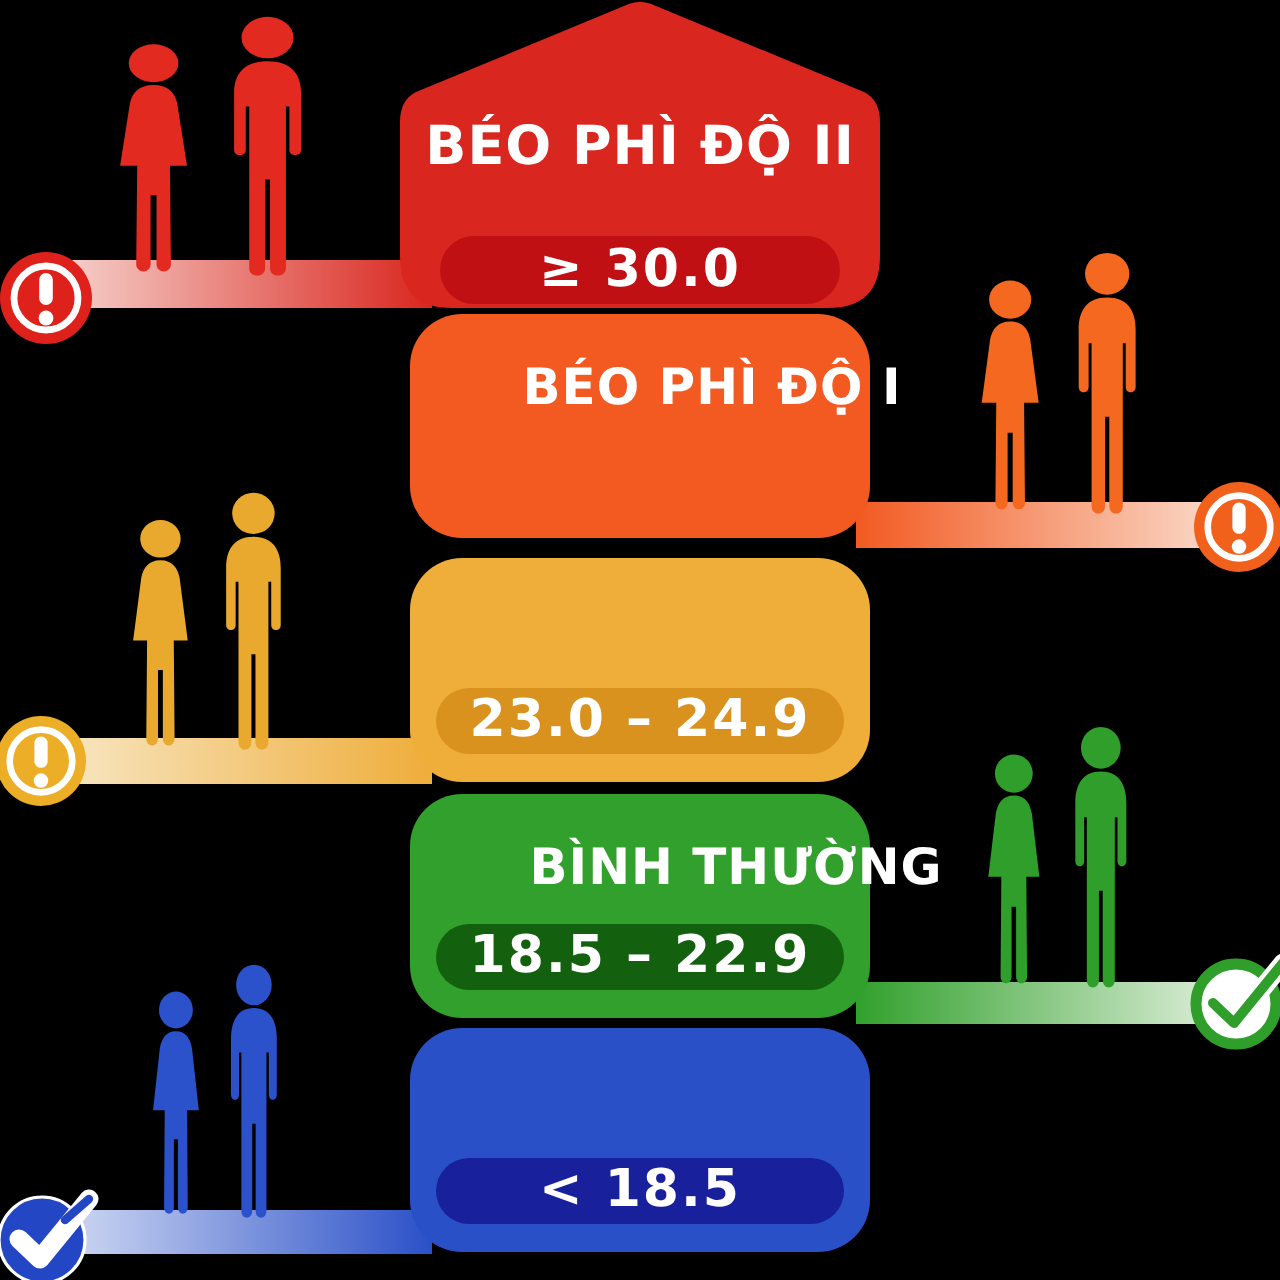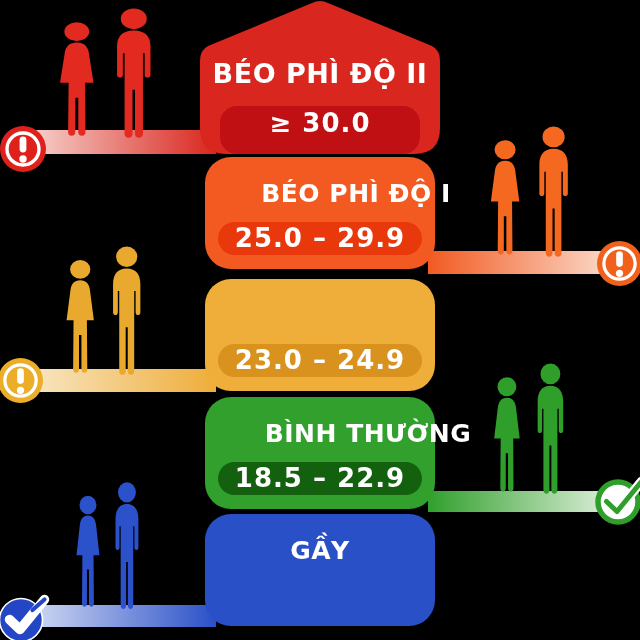--- a/index.html
+++ b/index.html
@@ -27,21 +27,21 @@
   .block{position:absolute;left:205px;width:230px;height:112px;border-radius:26px;background:var(--c-block);z-index:3;}
   .r2 .block{top:157px;} .r3 .block{top:279px;} .r4 .block{top:397px;} .r5 .block{top:514px;}
   
   .title{position:absolute;left:205px;width:230px;z-index:4;text-align:center;color:#fff;
          font-weight:bold;font-size:25px;line-height:30px;letter-spacing:.5px;}
   .r1 .title{left:200px;width:240px;top:59px;font-size:27px;}
   .r2 .title{top:179px;padding-left:36px;} .r3 .title{top:301px;} .r4 .title{top:419px;padding-left:48px;} .r5 .title{top:536px;}
   .pill{position:absolute;left:218px;width:204px;height:33px;z-index:4;border-radius:17px;
         background:var(--c-pill);color:#fff;font-weight:bold;font-size:26px;line-height:33px;
         text-align:center;letter-spacing:1px;}
-  .r1 .pill{left:220px;width:200px;top:106px;height:48px;line-height:34px;}
+  .r1 .pill{left:220px;width:200px;top:118px;height:34px;line-height:34px;}
   .r2 .pill{top:222px;} .r3 .pill{top:344px;} .r4 .pill{top:462px;} .r5 .pill{top:579px;}
   
   .icon{position:absolute;z-index:5;}
   .icon svg{display:block;width:100%;height:100%;}
   .r1 .icon{left:0;top:126px;width:46px;height:46px;}
   .r2 .icon{left:597px;top:241px;width:45px;height:45px;}
   .r3 .icon{left:-2px;top:358px;width:45px;height:45px;}
   .r4 .icon{left:594px;top:473px;width:58px;height:54px;}
   .r5 .icon{left:-3px;top:591px;width:58px;height:54px;}
   .defs{position:absolute;width:0;height:0;}
@@ -84,21 +84,20 @@
   </section>
 
   <section class="row r2 side-right" style="--c-block: #f25a21; --c-pill: #e9380b; --c-people: #f4691f; --c-icon: #f2611b; --c-bar-light: #fbe2d4;">
     <div class="bar"></div>
     <svg class="people" viewBox="0 0 92 140" preserveAspectRatio="none">
       <use href="#sym-woman" x="0" y="18" width="40" height="122"></use>
       <use href="#sym-man" x="44" y="4" width="44" height="136"></use>
     </svg>
     <div class="block"></div>
     <div class="title">BÉO PHÌ ĐỘ I</div>
-    <div class="pill">25.0 – 29.9</div>
     <div class="icon">
       <svg viewBox="0 0 46 46">
         <circle cx="23" cy="23" r="23" style="fill:var(--c-icon)"></circle>
         <circle cx="23" cy="23" r="16" fill="none" stroke="#fff" stroke-width="3.4"></circle>
         <rect x="19.6" y="10.5" width="6.8" height="16" rx="3.4" fill="#fff"></rect>
         <circle cx="23" cy="33" r="3.7" fill="#fff"></circle>
       </svg>
     </div>
   </section>
 
@@ -138,21 +137,21 @@
     </div>
   </section>
 
   <section class="row r5 side-left" style="--c-block: #2a50c8; --c-pill: #18209c; --c-people: #2b51cb; --c-icon: #2346c4; --c-bar-light: #dce3f6;">
     <div class="bar"></div>
     <svg class="people" viewBox="0 0 92 140" preserveAspectRatio="none">
       <use href="#sym-woman" x="0" y="18" width="40" height="122"></use>
       <use href="#sym-man" x="44" y="4" width="44" height="136"></use>
     </svg>
     <div class="block"></div>
-    <div class="title">GẦY</div>
+    <div class="pill">&lt; 18.5</div>
     <div class="icon">
       <svg viewBox="0 0 58 54">
         <circle cx="24" cy="29" r="21.5" style="fill:var(--c-icon)" stroke="#fff" stroke-width="1.6"></circle>
         <path d="M12.5 28.5 L23 38.5 L47.5 8.5" fill="none" stroke="#fff" stroke-width="9.5" stroke-linecap="round" stroke-linejoin="round"></path>
         <path d="M35.5 19 L47.5 8.5" fill="none" style="stroke:var(--c-icon)" stroke-width="4.2" stroke-linecap="round"></path>
       </svg>
     </div>
   </section>
 
 </div>

